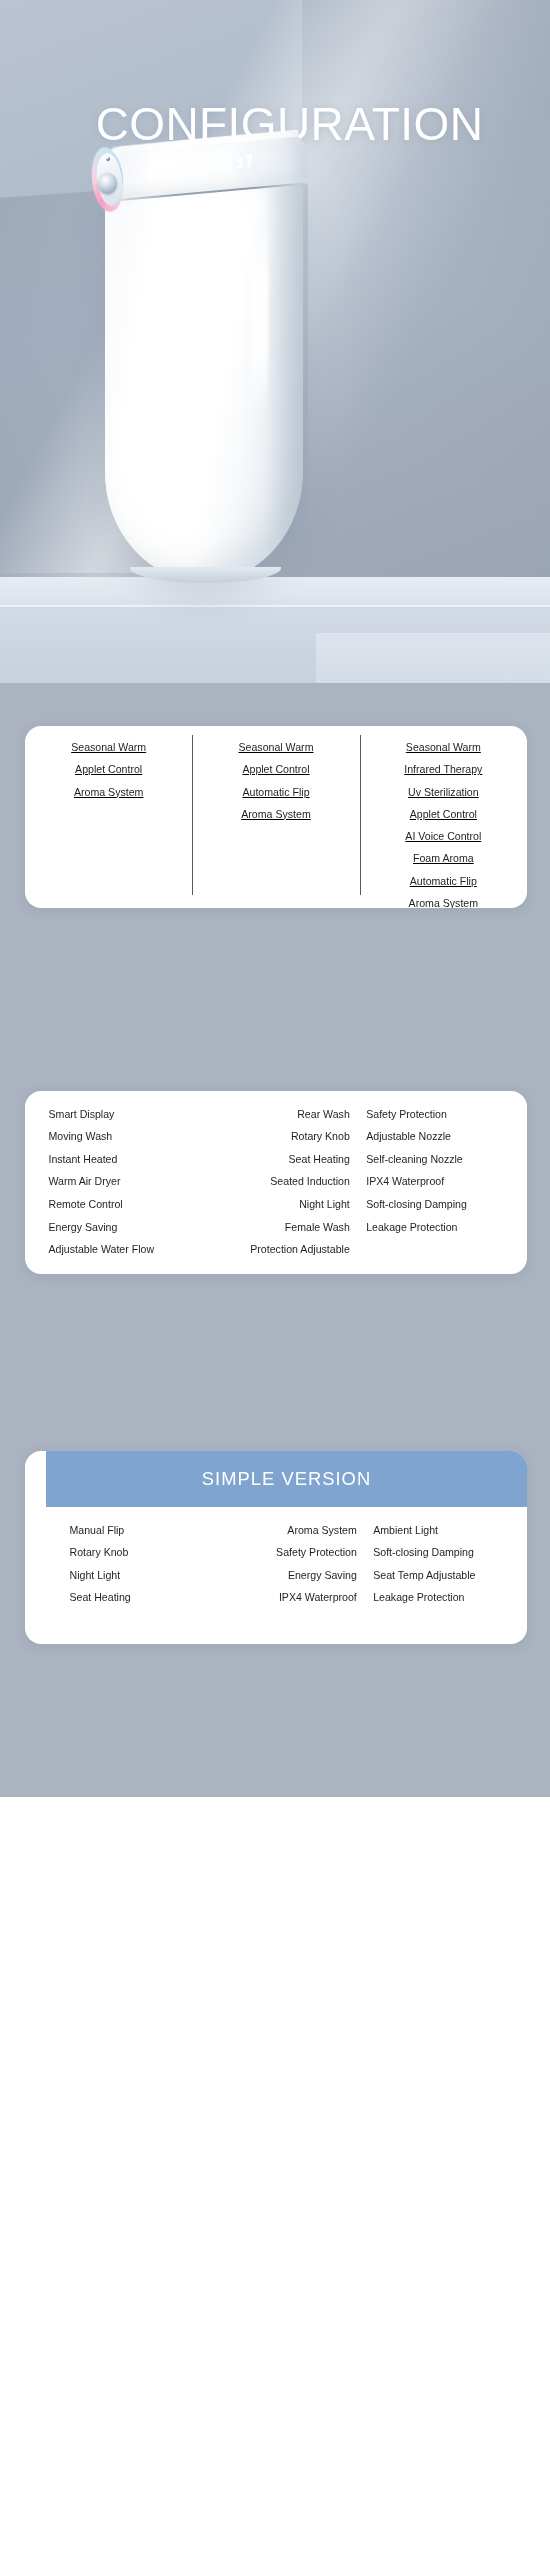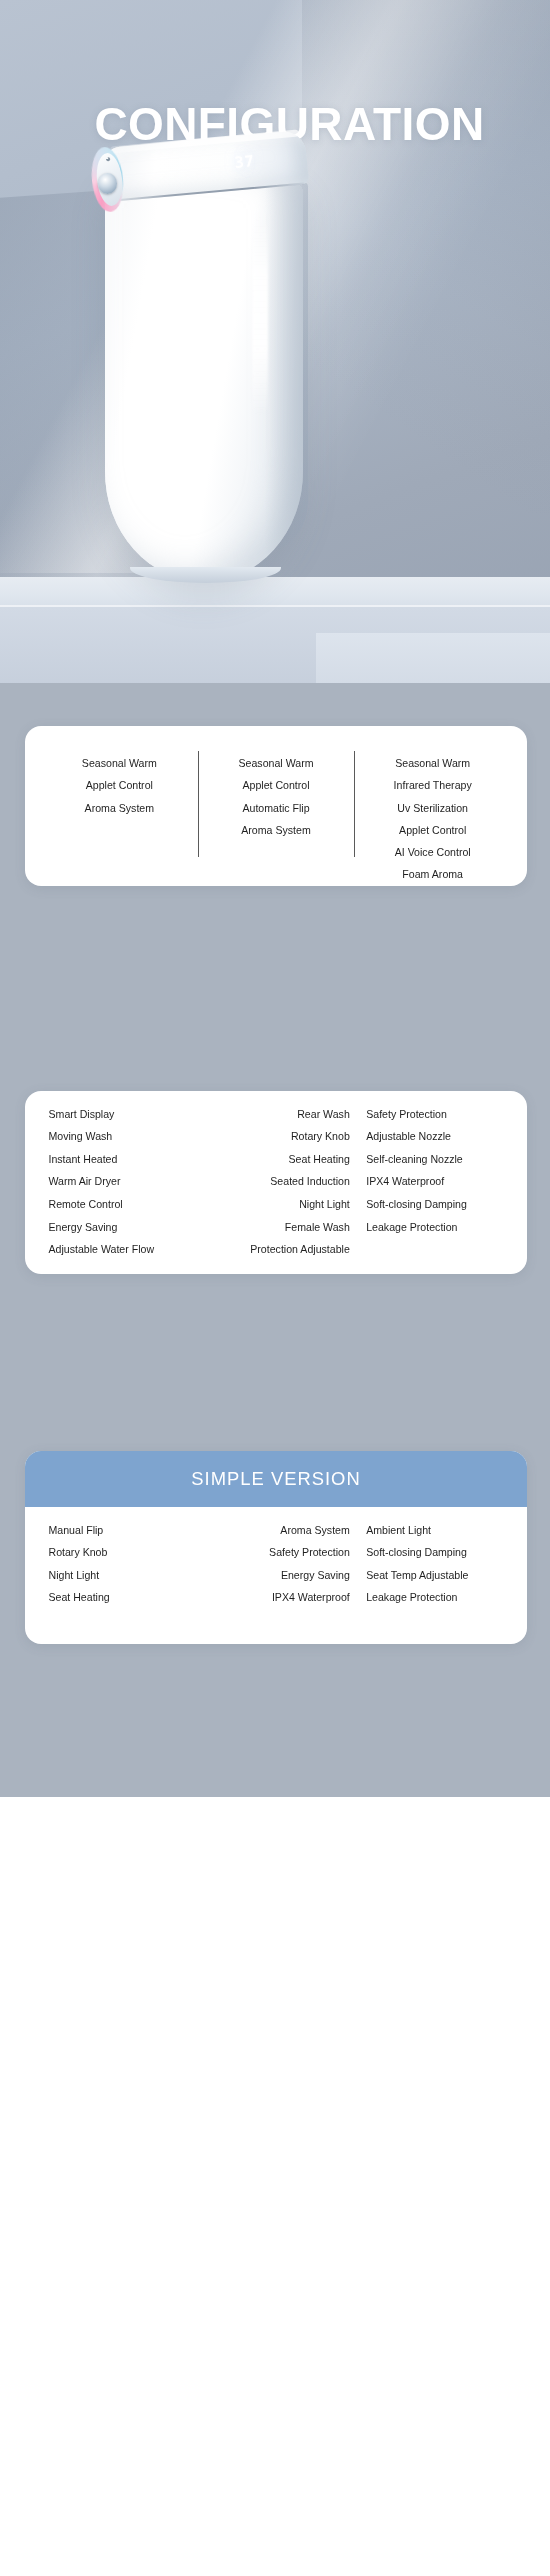--- a/index.html
+++ b/index.html
@@ -35,21 +35,21 @@
   .hero-shadow-r {
     position:absolute; right:-59px; top:0px; width:308px; height:514px;
     background:linear-gradient(215deg, rgba(110,122,140,0.28) 0%, rgba(110,122,140,0.04) 55%, rgba(110,122,140,0) 80%);
     pointer-events:none;
   }
 
   .hero-title {
     position:absolute; left:0; right:0; top:100px;
     text-align:center;
     font-size:46px;
-    font-weight:bold;
+    font-weight:normal;
     letter-spacing:0.4px;
     color:#ffffff;
     text-shadow:0 0.7px 7.3px rgba(120,132,150,0.28);
     line-height:1.05;
     padding-left:28px;
   }
 
   
   .pedestal-top {
     position:absolute; left:-7.3px; top:577px; width:573px; height:34px;
@@ -186,21 +186,21 @@
     font-size:16px;
     letter-spacing:0.8px;
     flex:1;
     text-align:center;
   }
 
   .card-body { position:relative; padding:19px 16px 19px 16px; }
 
   
   #tier-card { top:726px; }
-  #tier-card .card-body { padding:16px; height:160px; }
+  #tier-card .card-body { padding:0; height:182px;text-decoration:underline; }
   .tier-cols { display:flex; height:100%; }
   .tier-col {
     flex:1; position:relative;
     display:flex; flex-direction:column; align-items:center;
     padding-top:16px;
   }
   .tier-col + .tier-col::before {
     content:""; position:absolute; left:0; top:8.8px; bottom:13.2px;
     width:0.7px; background:#5a5a5a;
   }
@@ -225,21 +225,21 @@
     font-size:10.6px;
     color:#1f1f1f;
     line-height:1;
     white-space:nowrap;
   }
   .feat-item.c0 { text-align:left; padding-left:5.9px; }
   .feat-item.c1 { text-align:right; padding-left:4.4px; }
   .feat-item.c2 { text-align:left; padding-left:4.4px; }
 
   #basic-card { top:1091px; }
-  #simple-card { top:1451px; }
+  #simple-card { top:1451px;padding-left:21px; }
   #simple-card .feat-grid { padding-bottom:41px; }
 </style>
 </head>
 <body>
 
 <div class="page">
 
   <section class="hero">
     <div class="hero-sheen"></div>
     <div class="hero-shadow-l"></div>

